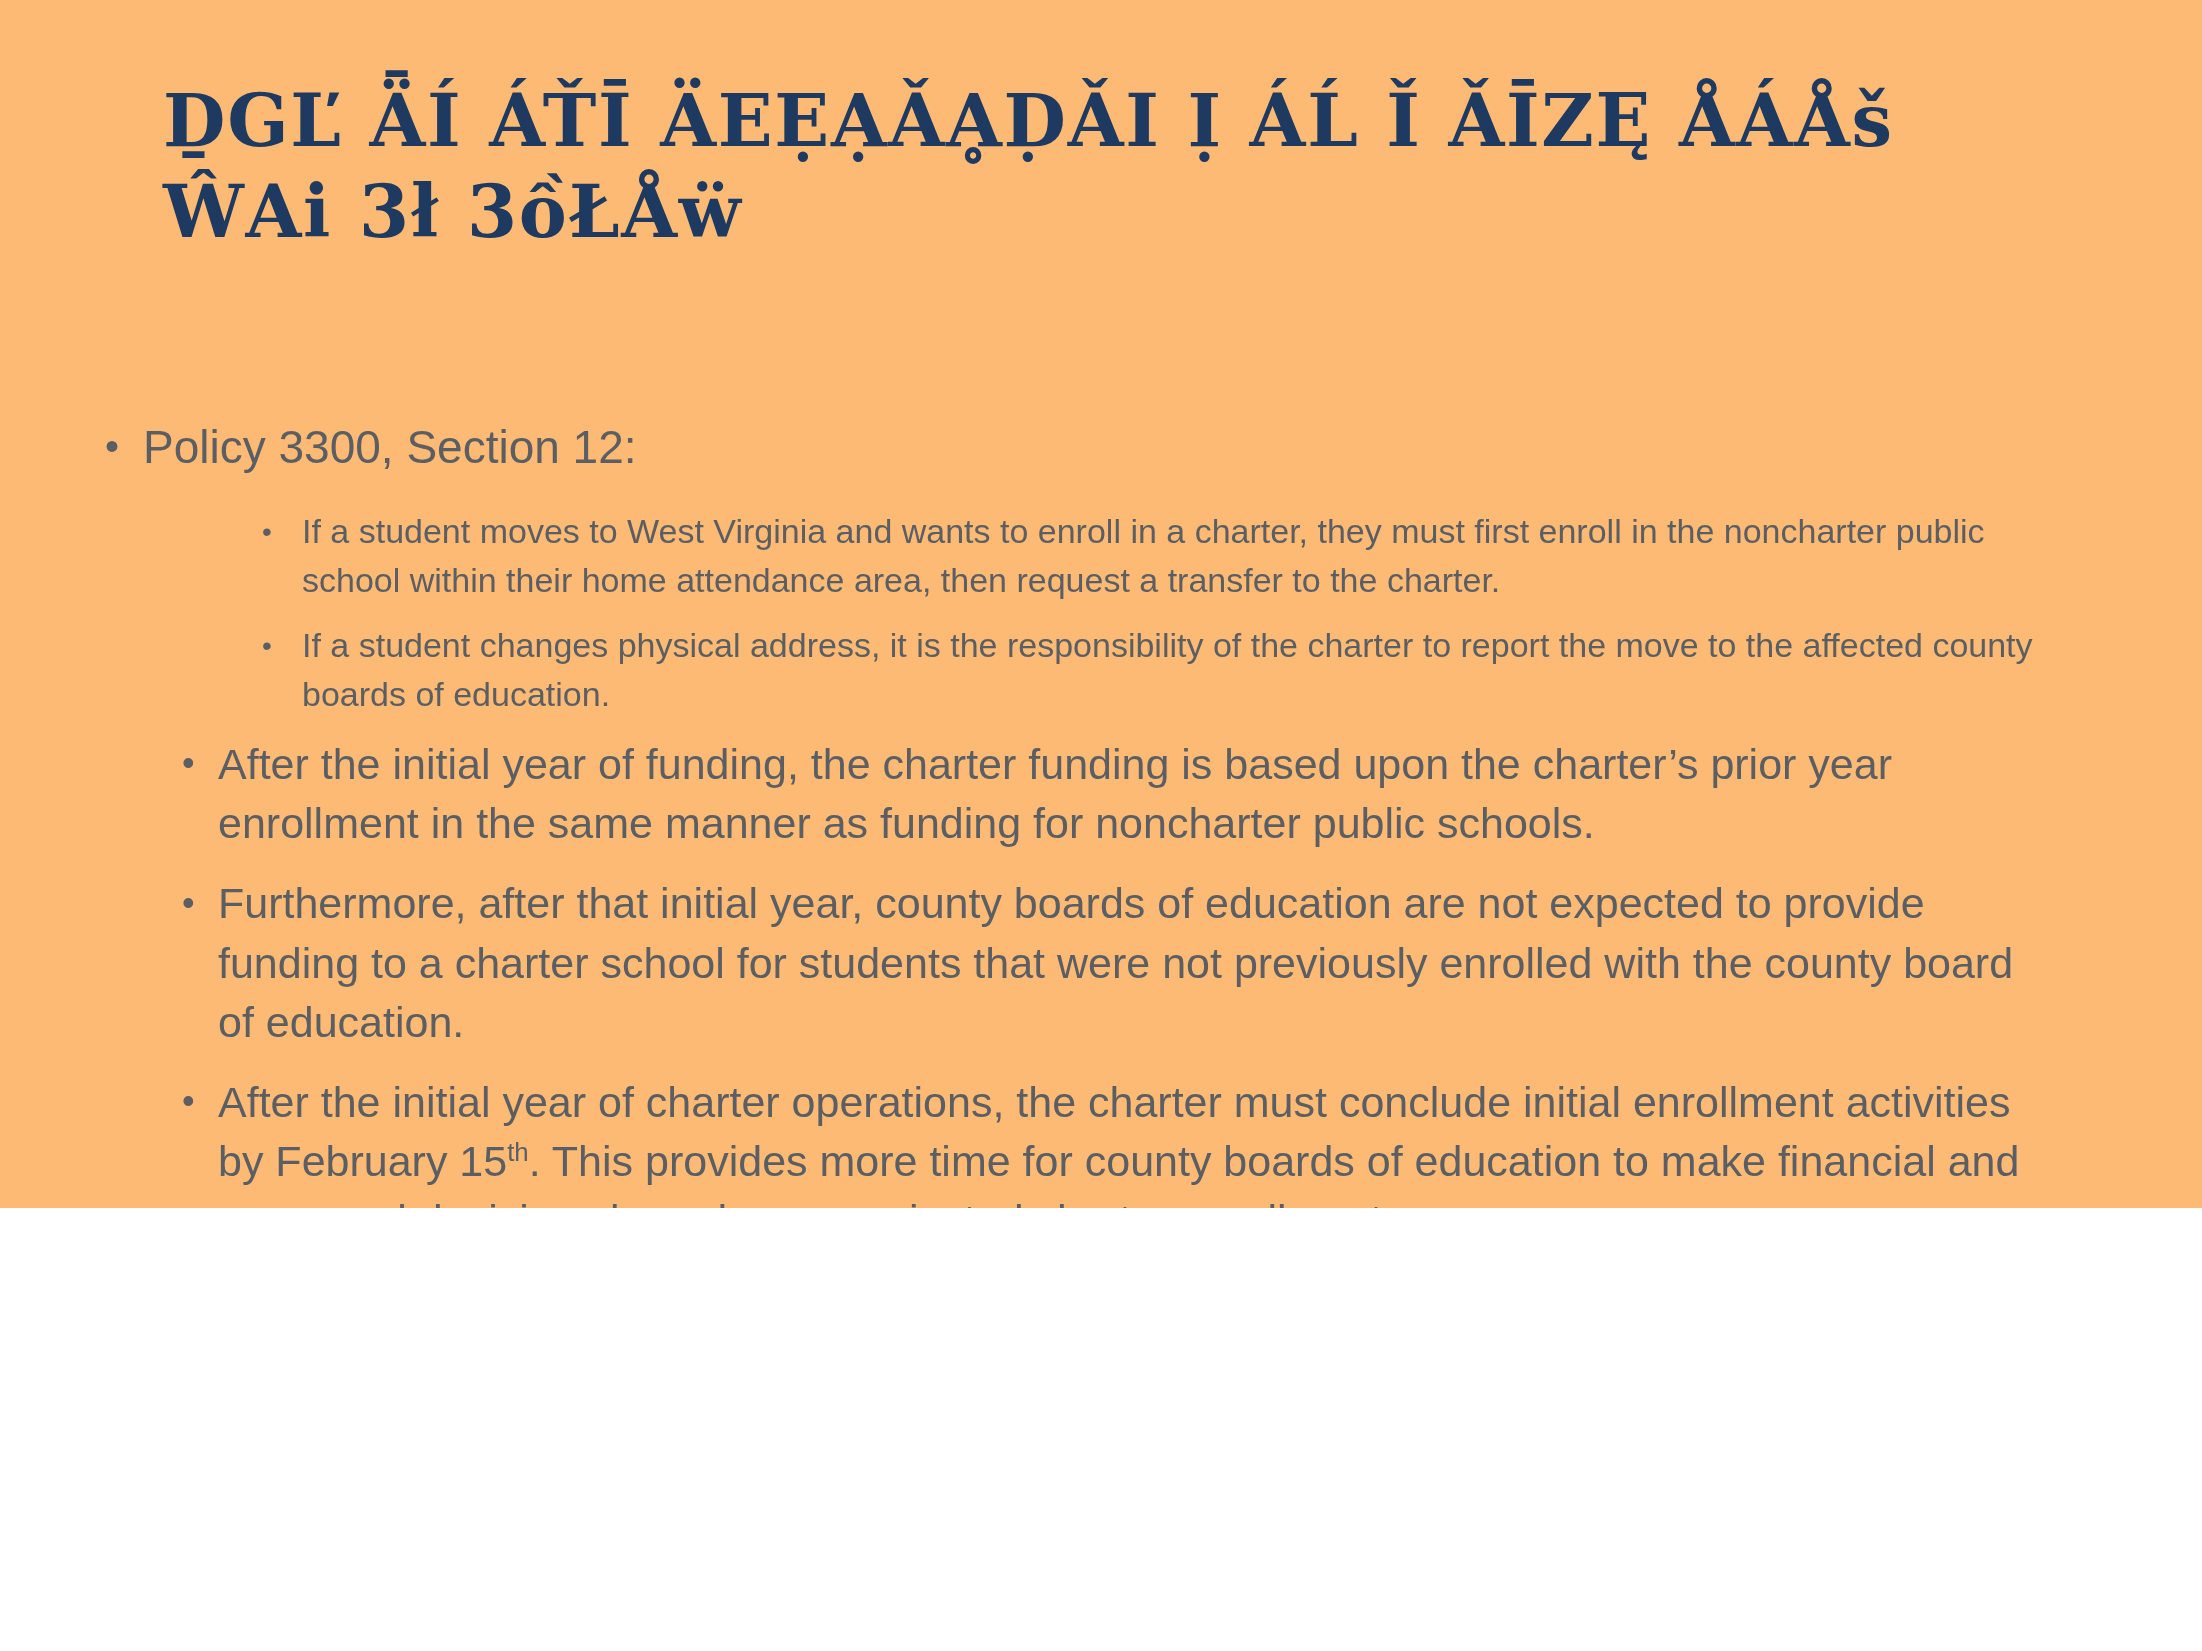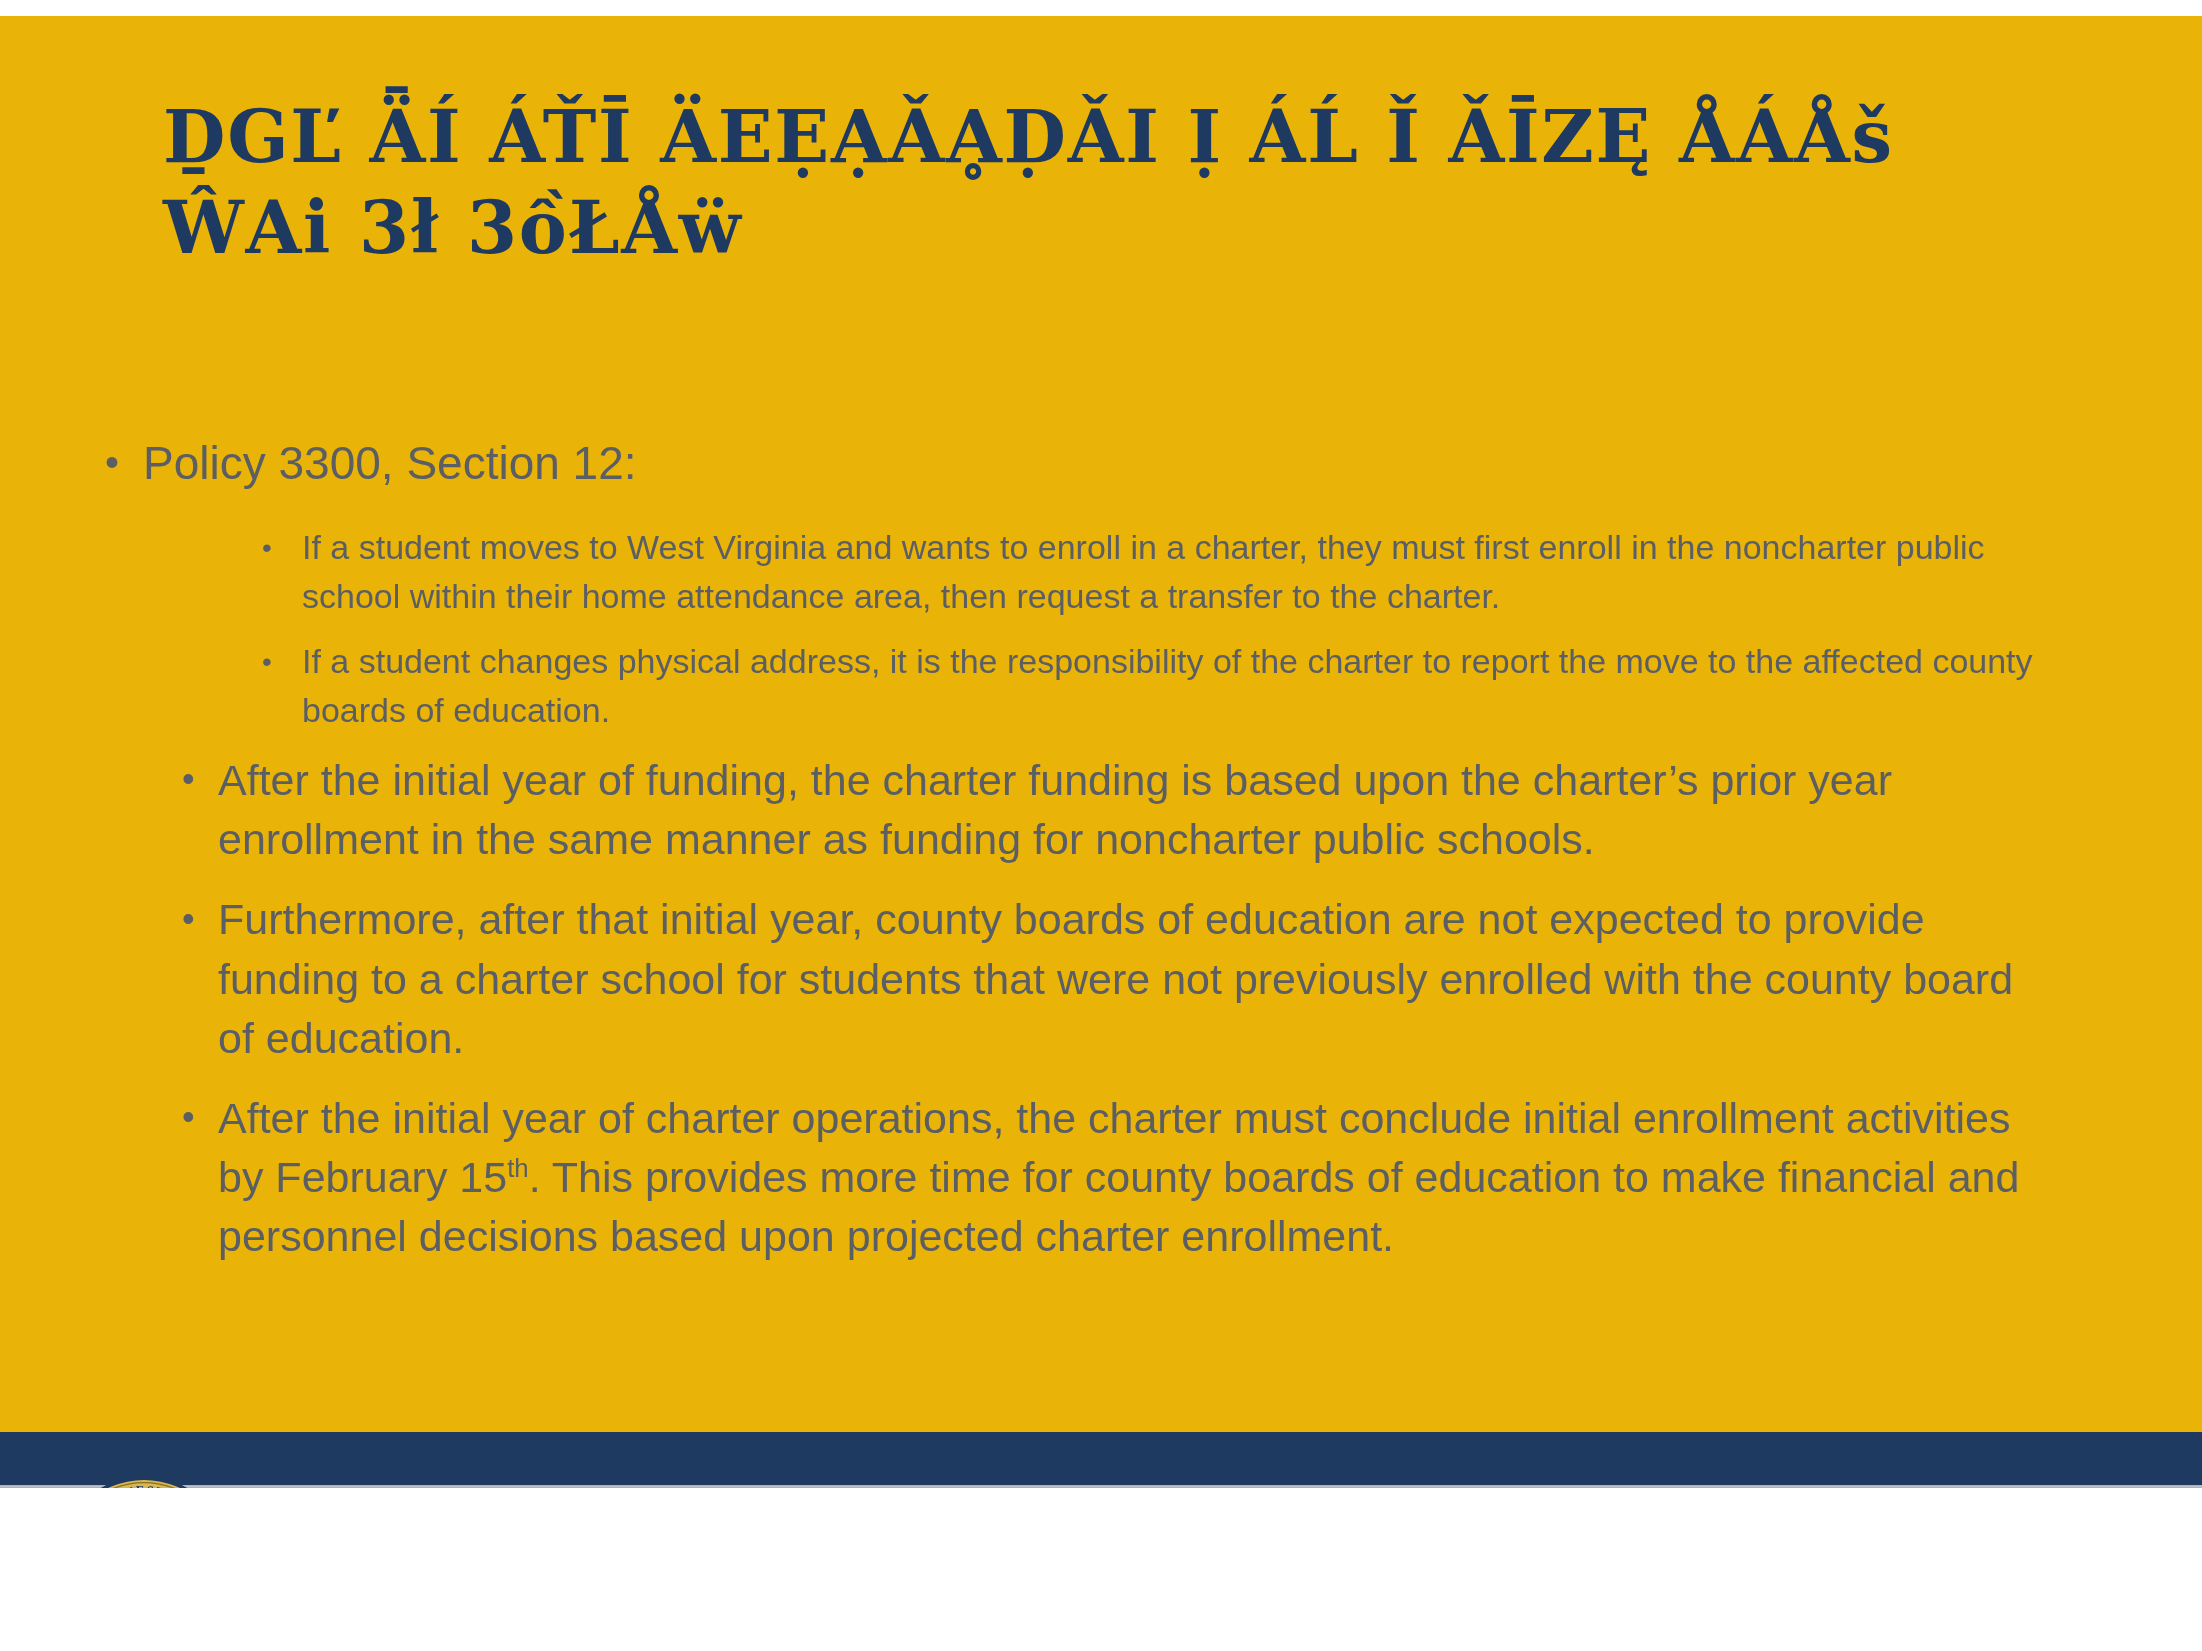--- a/index.html
+++ b/index.html
@@ -1,23 +1,22 @@
 <!DOCTYPE html>
 <html style="font-size:13.8px"><head>
 <meta charset="utf-8">
 <style>
   html, body { margin: 0; padding: 0; background: #ffffff; }
   .slide {
     position: relative;
     width: 2203px;
-    height: 1472px;
-    background: #eab308;
+    height: 1208px;
+    background: #fdba74;
     overflow: hidden;
     font-family: "Liberation Sans", sans-serif;
-    margin-top: 16px;
   }
 
   
   .title {
     position: absolute;
     left: 163px;
     top: 76px;
     width: 1979px;
     color: #1e3a61;
     font-family: "DejaVu Serif", serif;

